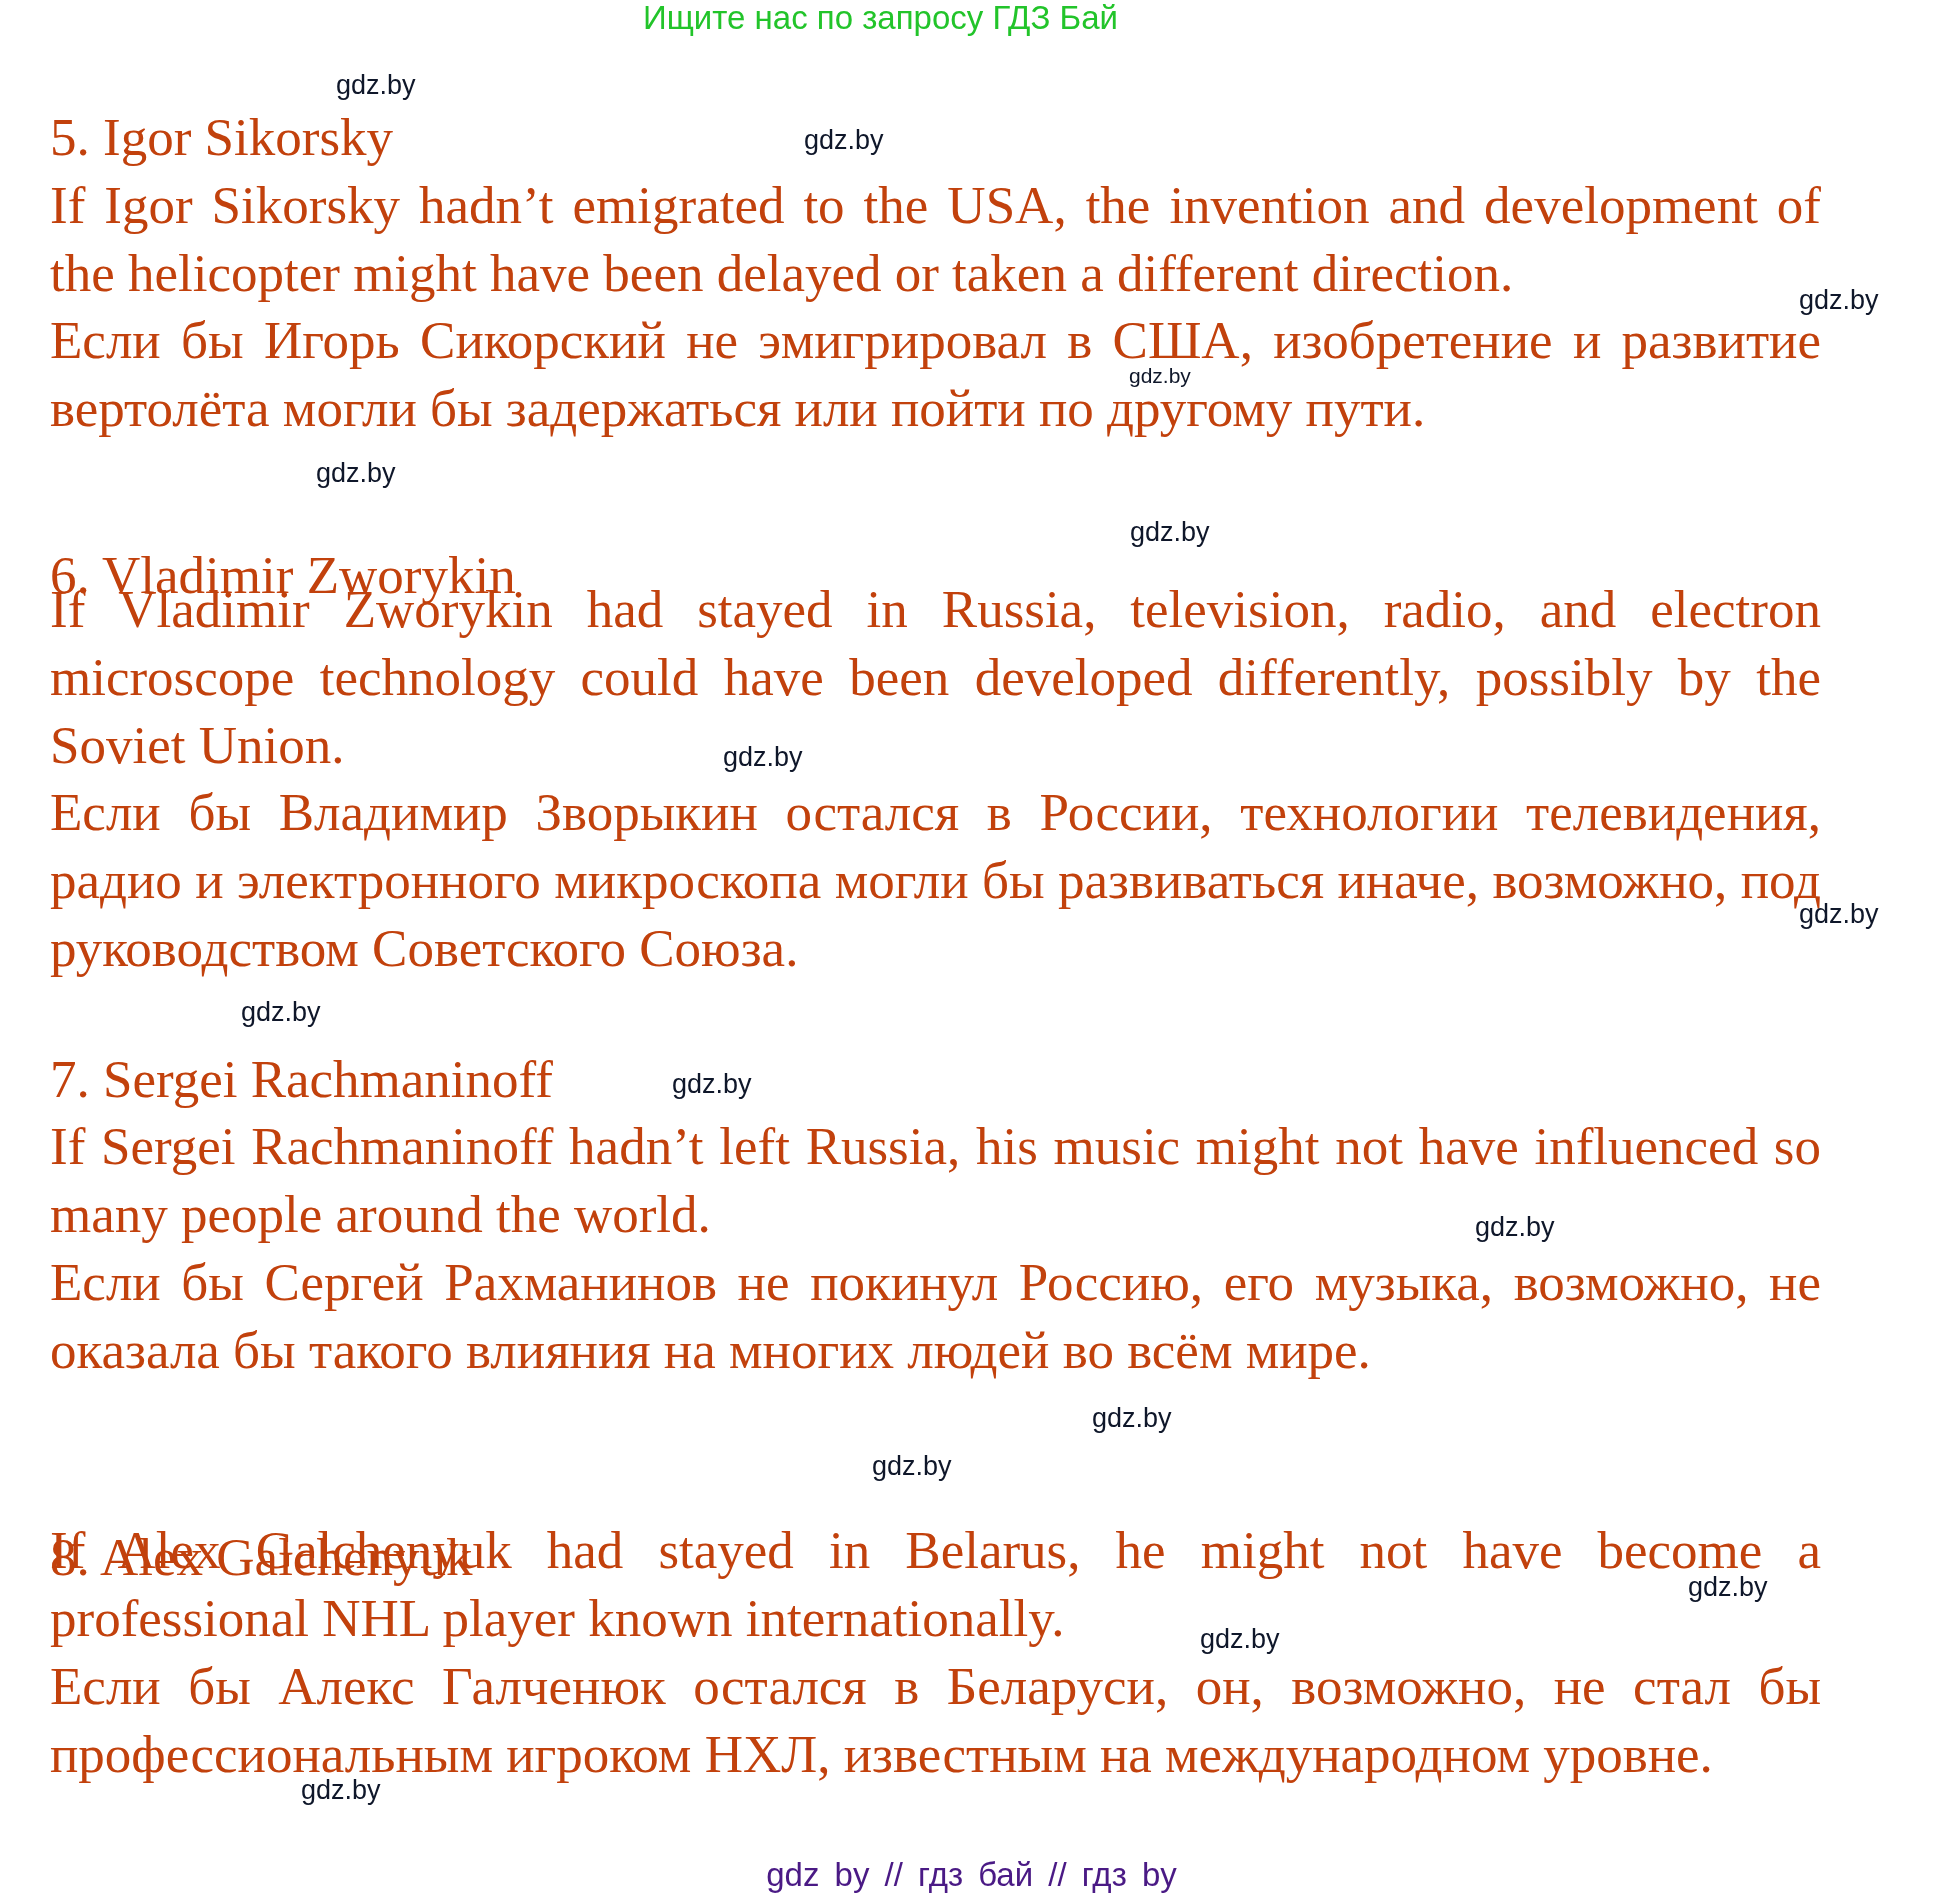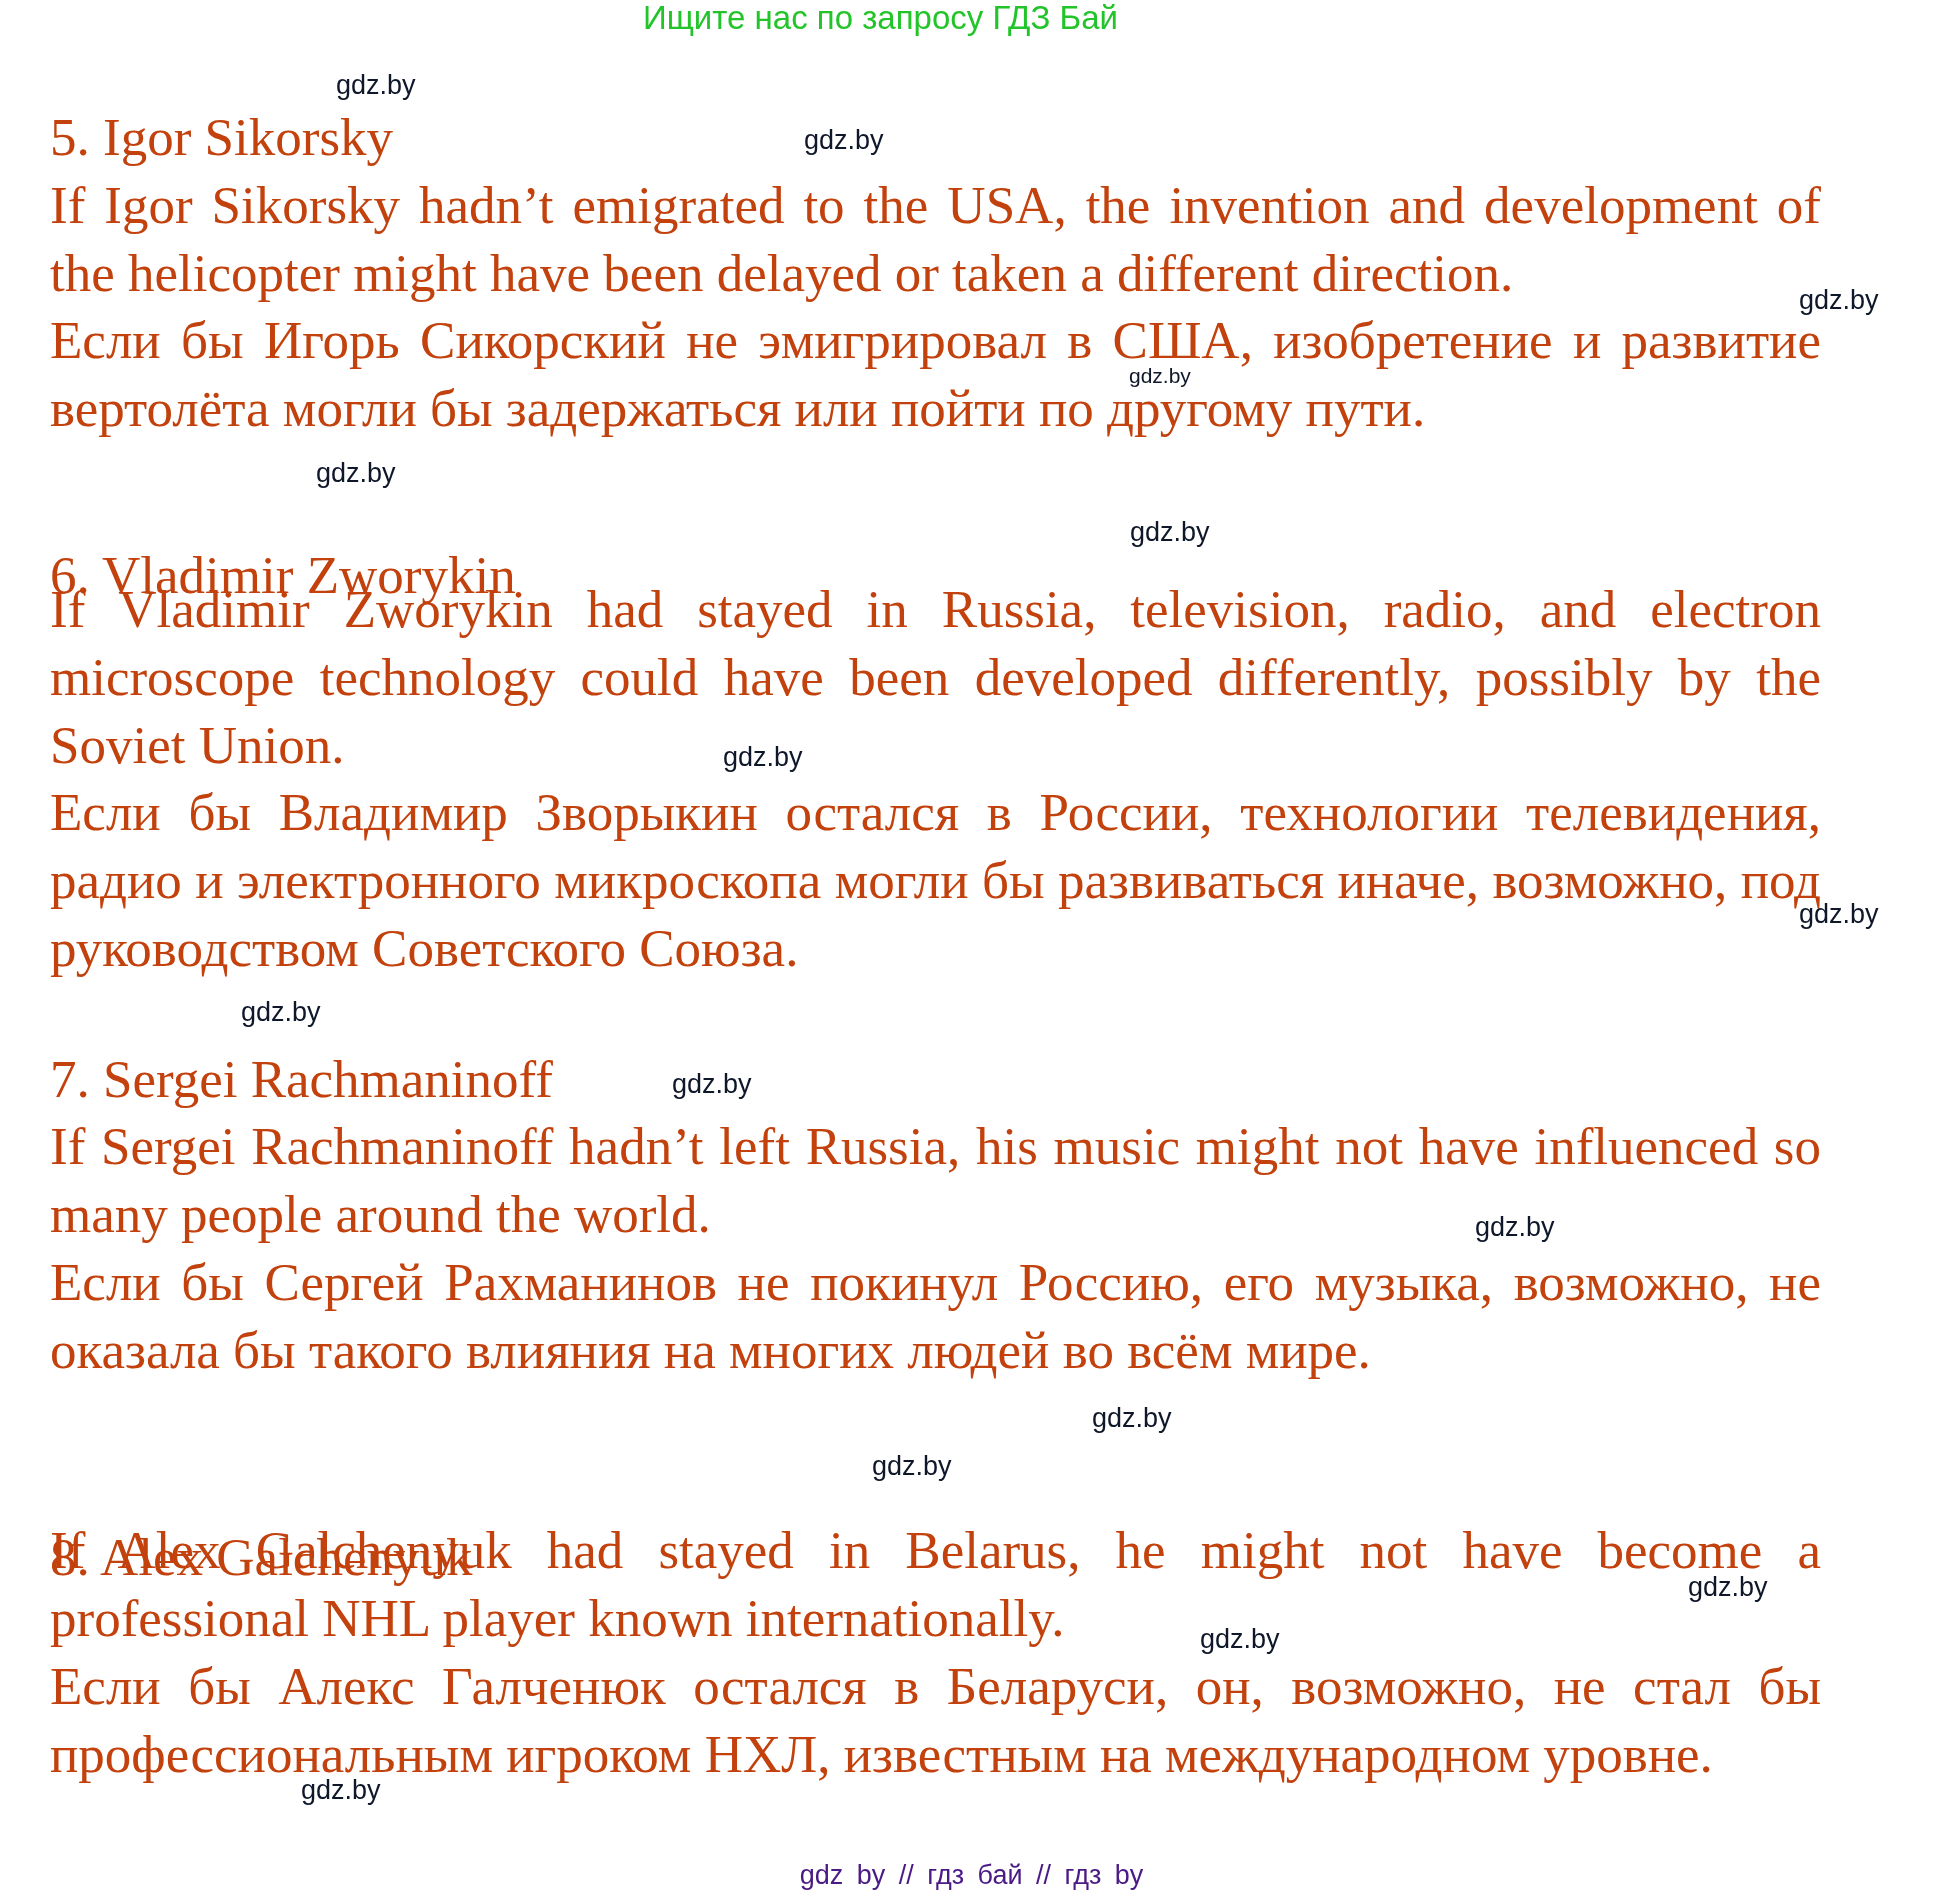--- a/index.html
+++ b/index.html
@@ -1,18 +1,18 @@
 <!DOCTYPE html>
 <html><head>
   <meta charset="utf-8">
   <style>
     html, body { margin: 0; padding: 0; background: #ffffff; }
     body { width: 1943px; height: 1897px; position: relative; overflow: hidden; }
     .banner { position: absolute; top: 0; left: 0; width: 1761px; text-align: center; font-family: "Liberation Sans", sans-serif; font-size: 33px; color: #22c42a; line-height: 36px; }
-    .footer { position: absolute; top: 1857px; left: 0; width: 1943px; text-align: center; font-family: "Liberation Sans", sans-serif; font-size: 27px; color: #4a1a85; line-height: 36px; word-spacing: 6px; }
+    .footer { position: absolute; top: 1857px; left: 0; width: 1943px; text-align: center; font-family: "Liberation Sans", sans-serif; font-size: 33px; color: #4a1a85; line-height: 36px; word-spacing: 6px; }
     .page { position: absolute; left: 50px; top: 0; width: 1771px; }
     .block { position: absolute; left: 0; width: 1771px; font-family: "Liberation Serif", serif; font-size: 53px; color: #c2410c; line-height: 68px; }
     .heading { white-space: nowrap; }
     .para { text-align: justify; text-align-last: left; }
     .wm { position: absolute; font-family: "Liberation Sans", sans-serif; font-size: 27px; color: #0f172a; white-space: nowrap; }
     .wm.small { font-size: 21px; }
   </style>
 </head>
 <body>
 

